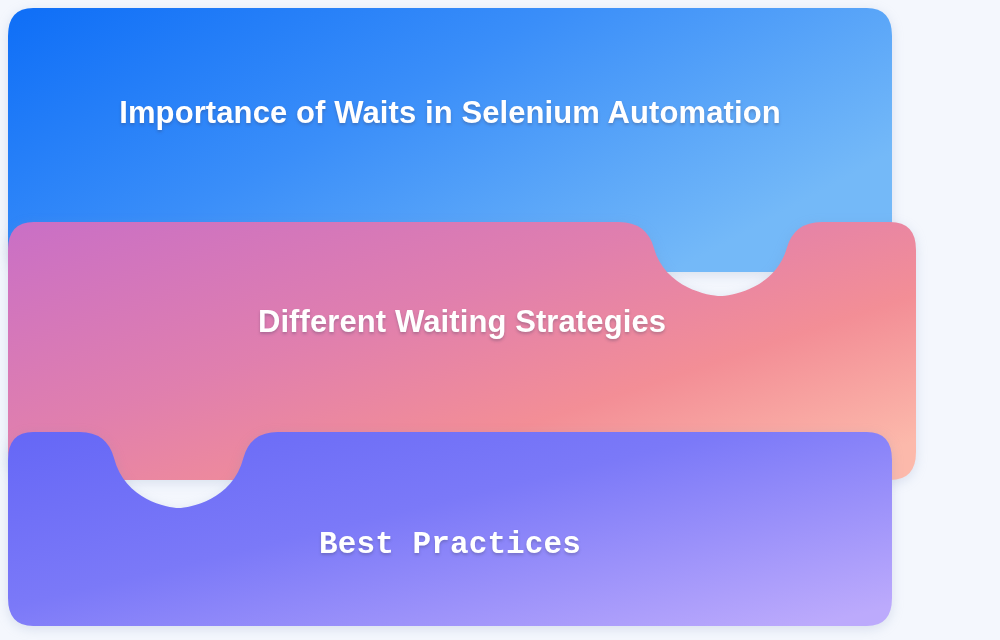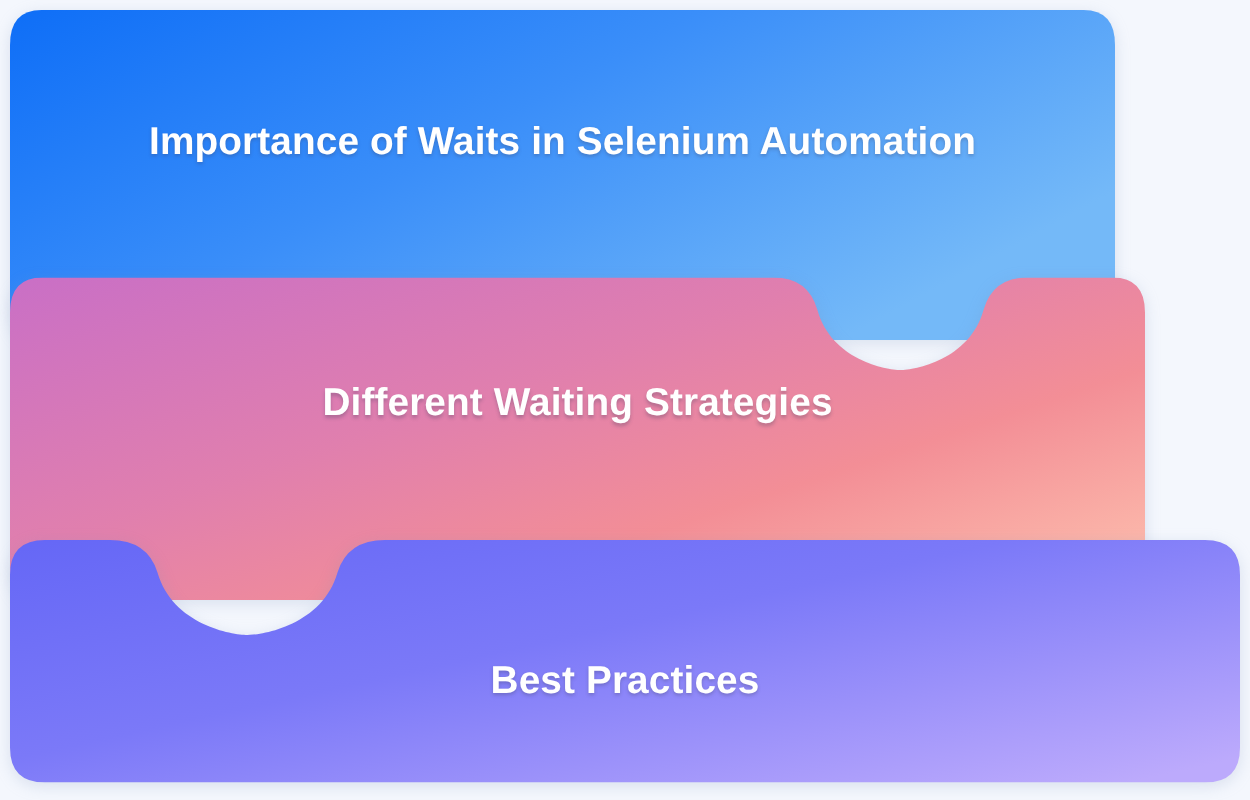--- a/index.html
+++ b/index.html
@@ -69,22 +69,23 @@
     width: 908px;
     height: 258px;
   }
   #panel-2 .panel-label {
     margin-top: -58px;
   }
 
   #panel-3 {
     left: 8px;
     top: 432px;
-    width: 984px;
+    width: 884px;
     height: 194px;
+    font-family: Liberation Mono, monospace;
   }
   #panel-3 .panel-label {
     margin-top: 30px;
   }
 
   
   .panel-shadow {
     position: absolute;
     left: 0;
     top: 0;

